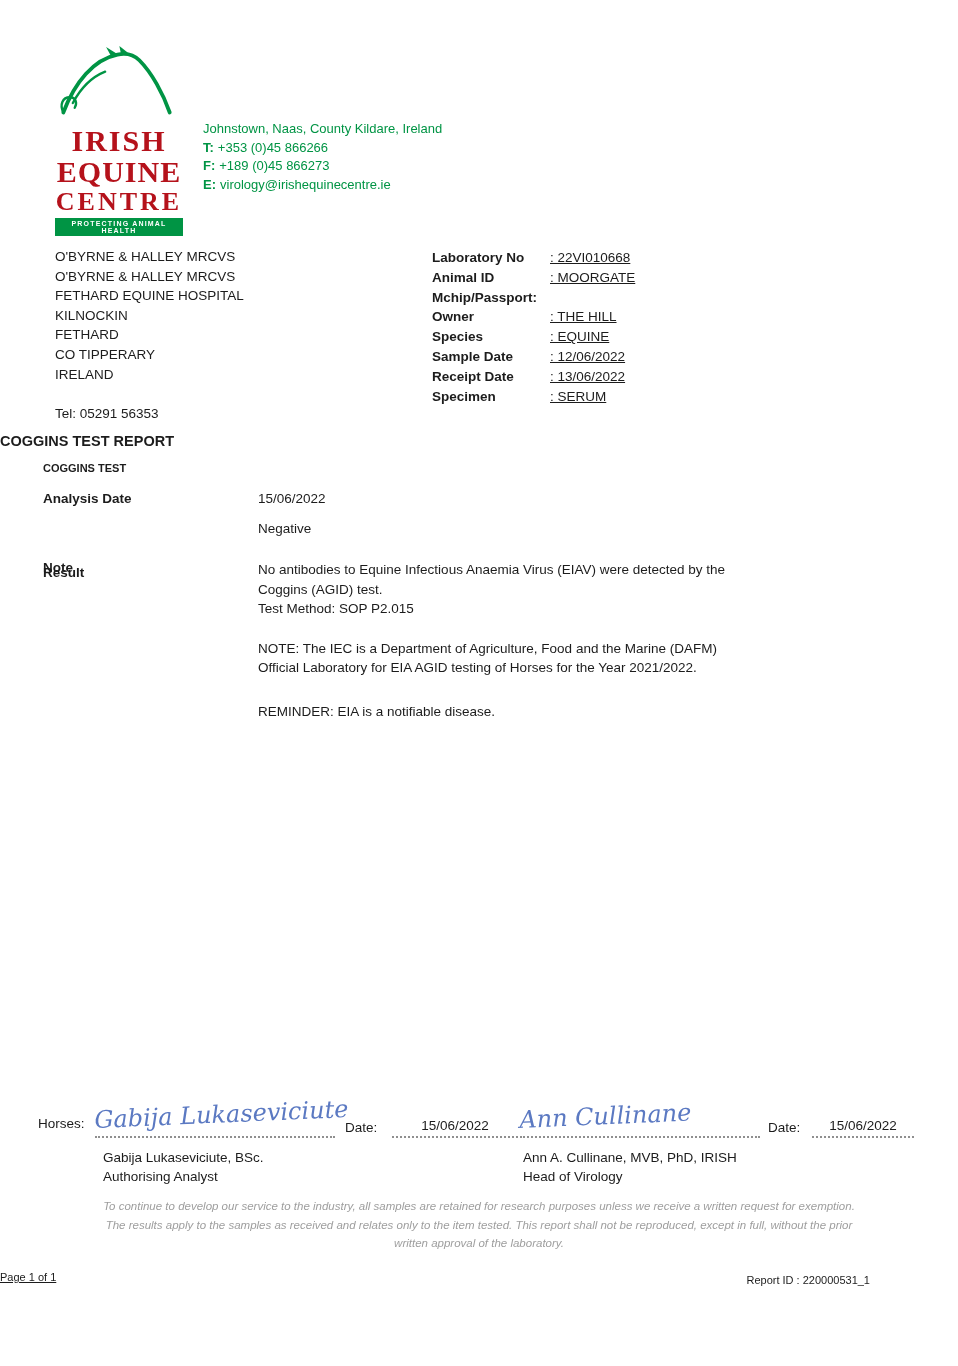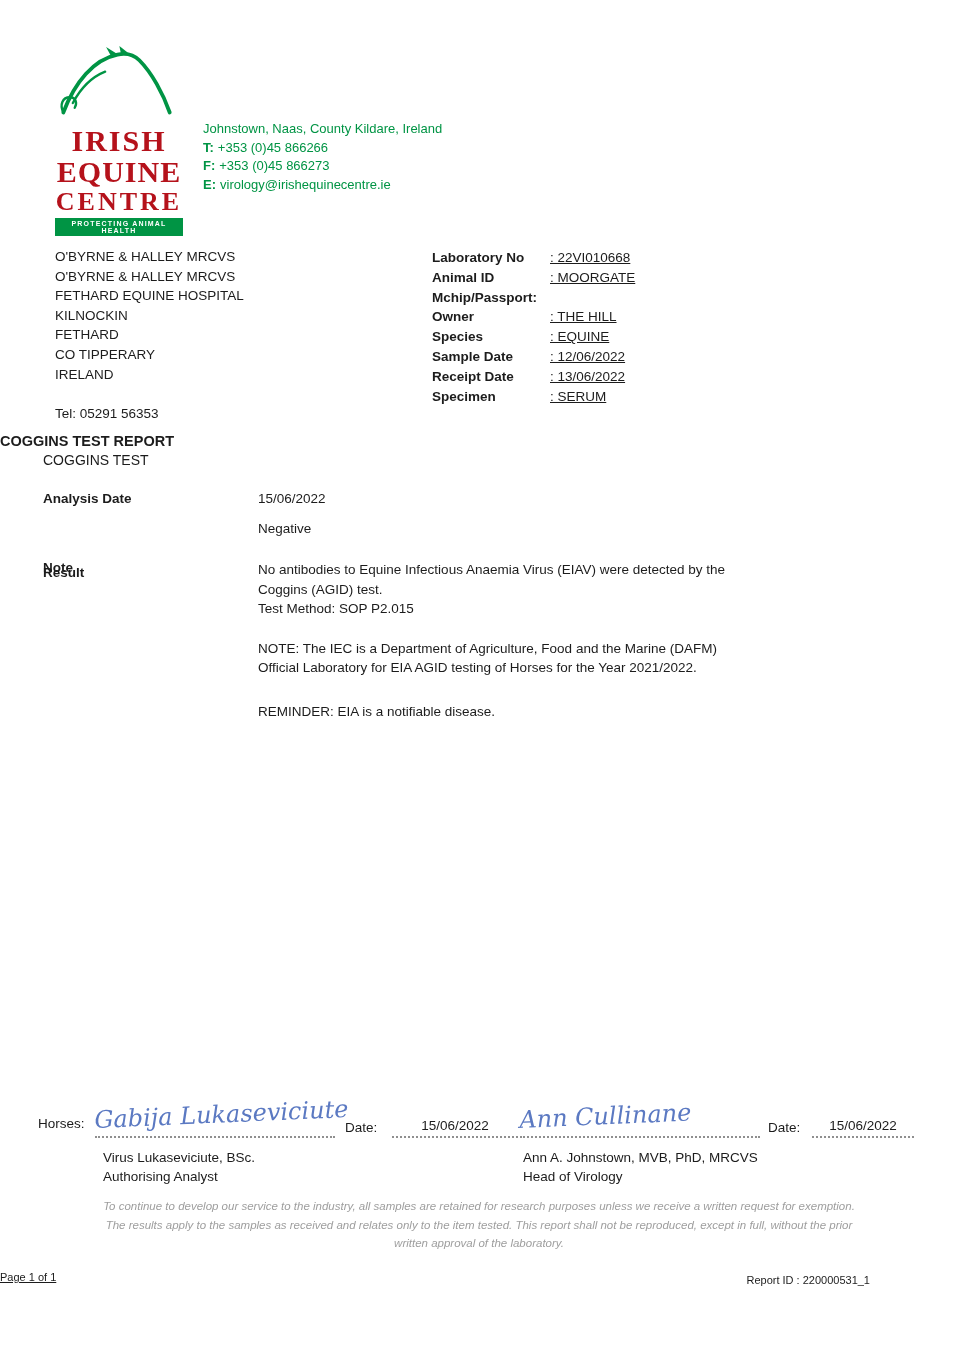--- a/index.html
+++ b/index.html
@@ -28,21 +28,21 @@
   
   .recipient { left:55px; top:247px; font-size:13.5px; line-height:19.6px; }
   .tel { left:55px; top:406px; font-size:13.5px; }
   .details { left:432px; top:250px; font-size:13.5px; }
   .details .row { display:flex; height:19.8px; align-items:flex-start; }
   .details .lab { font-weight:bold; width:118px; flex:0 0 118px; }
   .details .val { white-space:pre;text-decoration:underline; }
 
   
   .title { left:0; top:433px; width:958px; text-align:left; font-weight:bold; font-size:14.5px; }
-  .section-heading { left:43px; top:452px; font-weight:normal; font-size:14px; }
+  .section-heading { left:43px; top:462px; font-weight:bold; font-size:11px; }
   .field-label { font-weight:bold; font-size:13.5px; left:43px; }
   .field-value { font-size:13.5px; left:258px; }
   .note-body { left:258px; top:560px; width:500px; font-size:13.5px; line-height:19.6px; }
   .note-p2 { margin-top:20px; max-width:468px; }
   .note-p3 { margin-top:24px; }
 
   
   .sig-label { font-size:13.5px; }
   .sig-box { border-bottom:2px dotted #8f8f8f; display:flex; align-items:flex-end; }
   .sig-script {
@@ -78,21 +78,21 @@
     <div class="logo-word logo-centre">CENTRE</div>
     <div class="logo-tagline">PROTECTING ANIMAL HEALTH</div>
   </div>
 
   <div class="abs contact">
     <div>Johnstown, Naas, County Kildare, Ireland</div>
     <div>
       <span class="b">T:</span><span>+353 (0)45 866266</span>
     </div>
     <div>
-      <span class="b">F:</span><span>+353 (0)45 866273</span>
+      <span class="b">F:</span><span>+189 (0)45 866273</span>
     </div>
     <div>
       <span class="b">E:</span><span>virology@irishequinecentre.ie</span>
     </div>
   </div>
 
   <div class="abs recipient">
     <div>O'BYRNE &amp; HALLEY MRCVS</div>
     <div>O'BYRNE &amp; HALLEY MRCVS</div>
     <div>FETHARD EQUINE HOSPITAL</div>
@@ -167,25 +167,25 @@
 
   <div class="abs sig-box" style="left:520px; top:1092px; width:240px; height:46px;">
     <div class="sig-script">Ann Cullinane</div>
   </div>
   <div class="abs sig-label" style="left:768px; top:1120px;">Date:</div>
   <div class="abs date-box" style="left:812px; top:1100px; width:102px; height:38px;">
     <div class="date-text">15/06/2022</div>
   </div>
 
   <div class="abs sig-names" style="left:103px; top:1148px;">
-    <div>Virus Lukaseviciute, BSc.</div>
+    <div>Gabija Lukaseviciute, BSc.</div>
     <div>Authorising Analyst</div>
   </div>
   <div class="abs sig-names" style="left:523px; top:1148px;">
-    <div>Ann A. Johnstown, MVB, PhD, MRCVS</div>
+    <div>Ann A. Cullinane, MVB, PhD, IRISH</div>
     <div>Head of Virology</div>
   </div>
 
   <div class="abs disclaimer">
     <div>To continue to develop our service to the industry, all samples are retained for research purposes unless we receive a written request for exemption.</div>
     <div>The results apply to the samples as received and relates only to the item tested. This report shall not be reproduced, except in full, without the prior</div>
     <div>written approval of the laboratory.</div>
   </div>
   <div class="abs page-number">Page 1 of 1</div>
   <div class="abs report-id">Report ID : 220000531_1</div>

